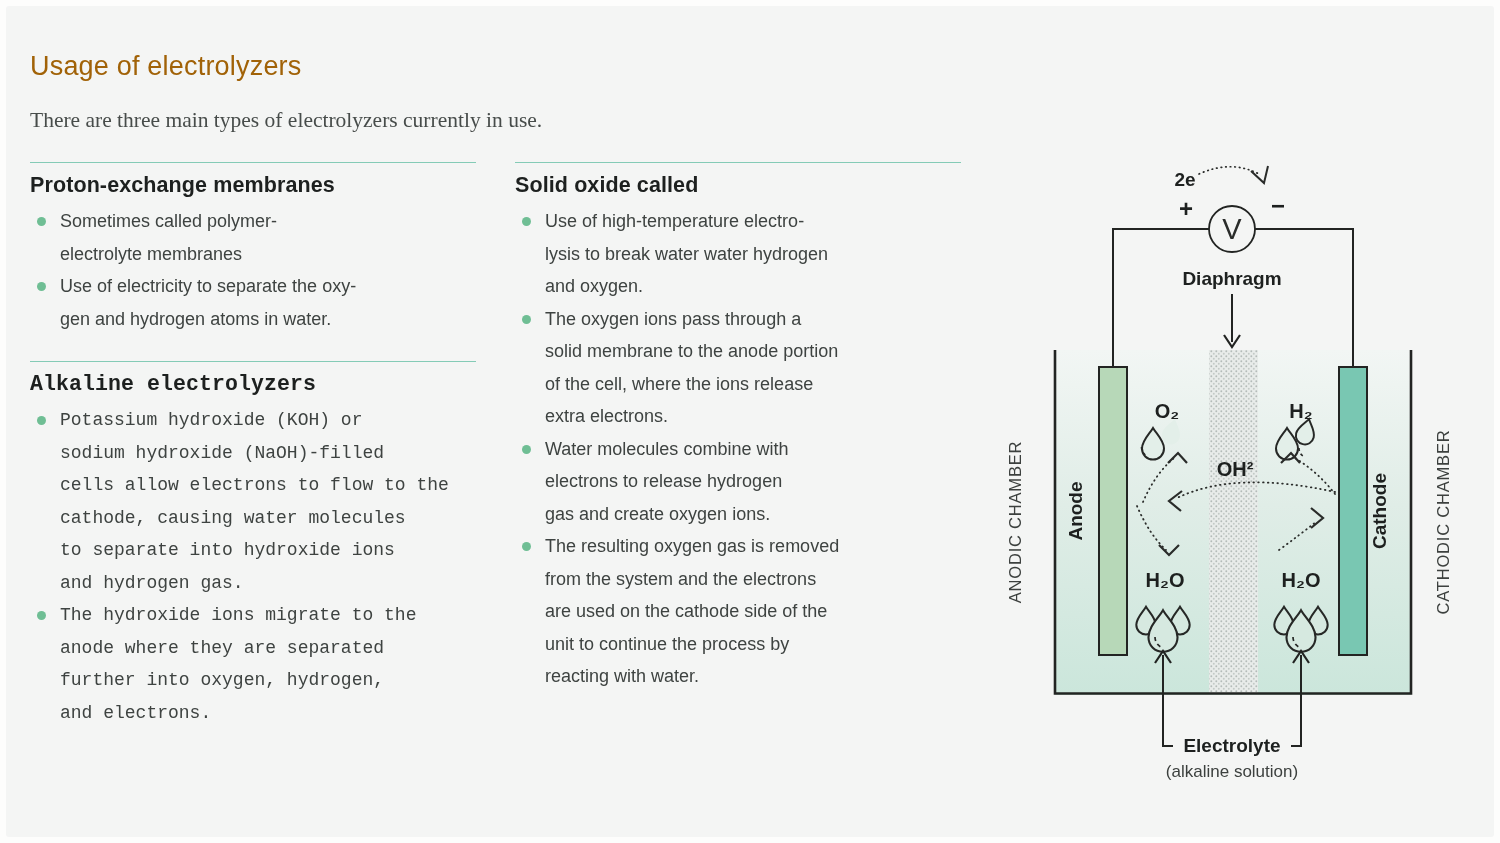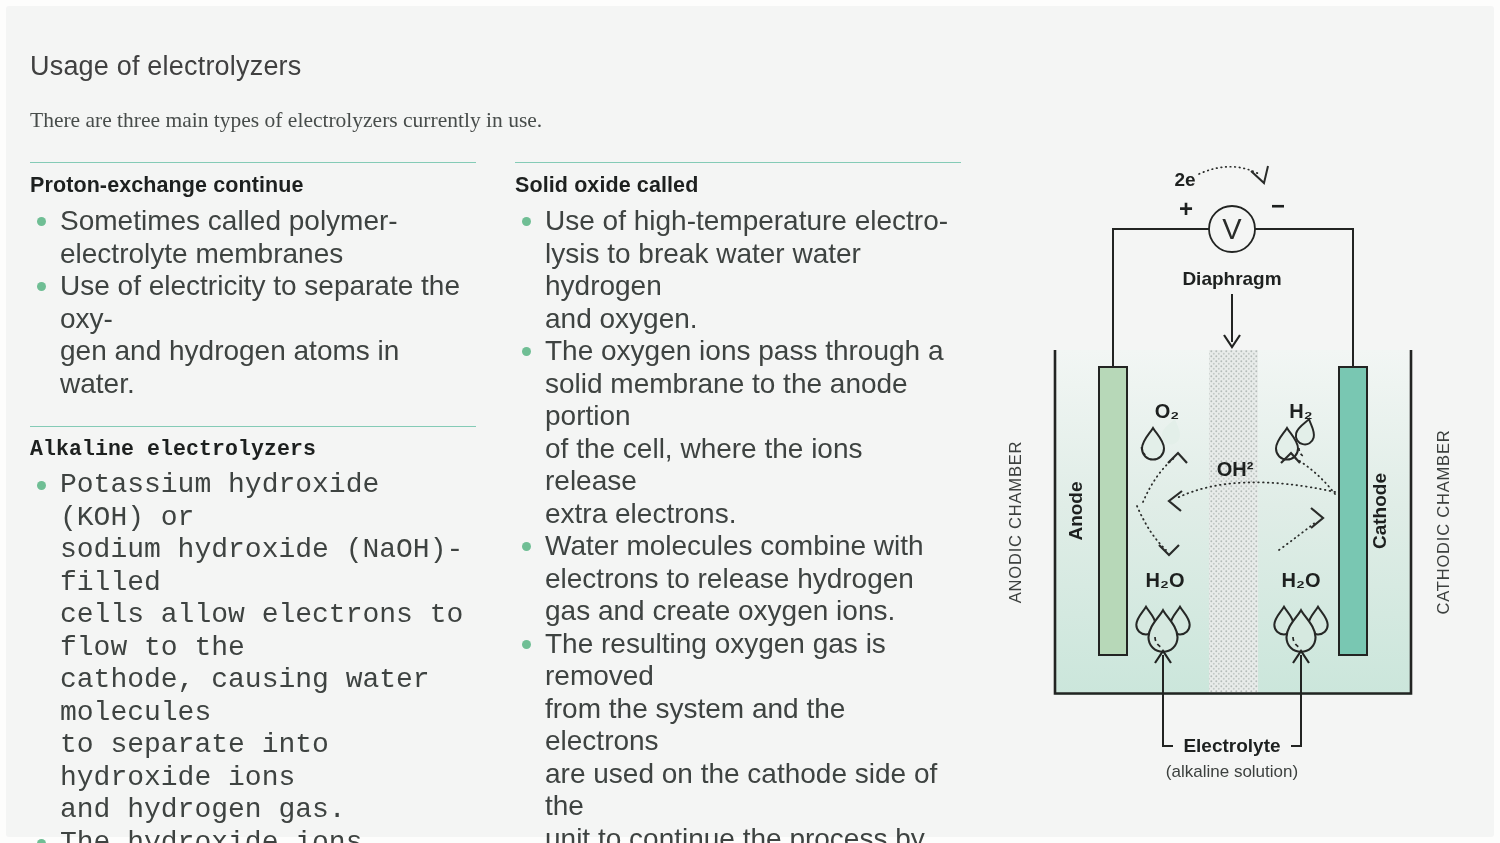--- a/index.html
+++ b/index.html
@@ -5,37 +5,37 @@
   html,body{margin:0;padding:0;}
   body{
     width:1500px;height:843px;position:relative;overflow:hidden;
     background:#fdfdfc;
     font-family:"Liberation Sans","DejaVu Sans",sans-serif;
     -webkit-font-smoothing:antialiased;
   }
   .canvas{position:absolute;left:6px;top:6px;right:6px;bottom:6px;background:#f4f5f4;border-radius:3px;}
   .page-title{
     position:absolute;left:30px;top:33px;
-    font-size:27px;font-weight:400;color:#404040;letter-spacing:.2px;
+    font-size:27px;font-weight:400;color:#a16207;letter-spacing:.2px;
   }
   .page-subtitle{
     position:absolute;left:30px;top:86px;
     font-size:21.5px;color:#474c4a;font-family:Liberation Serif, serif;
   }
   .col{position:absolute;top:162px;width:446px;}
   .col-1{left:30px;}
   .col-2{left:515px;}
   .rule{border-top:1.5px solid #84cbb6;height:0;}
   .sec-heading{
     margin:9px 0 0 0;font-size:21.5px;font-weight:700;color:#1d201f;letter-spacing:.1px;line-height:26px;
   }
   ul.bullets{list-style:none;margin:7px 0 0 0;padding:0;}
   ul.bullets li{
     position:relative;padding-left:30px;margin:0;
-    font-size:28px;line-height:32.5px;color:#3e4341;
+    font-size:18px;line-height:32.5px;color:#3e4341;
     white-space:pre-wrap;
   }
   ul.bullets li::before{
     content:"";position:absolute;left:7px;top:12px;width:9px;height:9px;border-radius:50%;
     background:#6fbe94;
   }
   .section + .section{margin-top:26px;font-family:Liberation Mono, monospace;}
   .diagram{position:absolute;left:985px;top:150px;width:515px;height:680px;}
   svg text{font-family:"Liberation Sans","DejaVu Sans",sans-serif;}
 </style>
@@ -43,21 +43,21 @@
 <body>
 
 <div class="canvas"></div>
 
 <h1 class="page-title">Usage of electrolyzers</h1>
 <p class="page-subtitle">There are three main types of electrolyzers currently in use.</p>
 
 <div class="col col-1">
   <div class="section">
     <div class="rule"></div>
-    <h2 class="sec-heading">Proton-exchange continue</h2>
+    <h2 class="sec-heading">Proton-exchange membranes</h2>
     <ul class="bullets">
       <li>Sometimes called polymer-
 electrolyte membranes</li>
       <li>Use of electricity to separate the oxy-
 gen and hydrogen atoms in water.</li>
     </ul>
   </div>
   <div class="section">
     <div class="rule"></div>
     <h2 class="sec-heading">Alkaline electrolyzers</h2>

